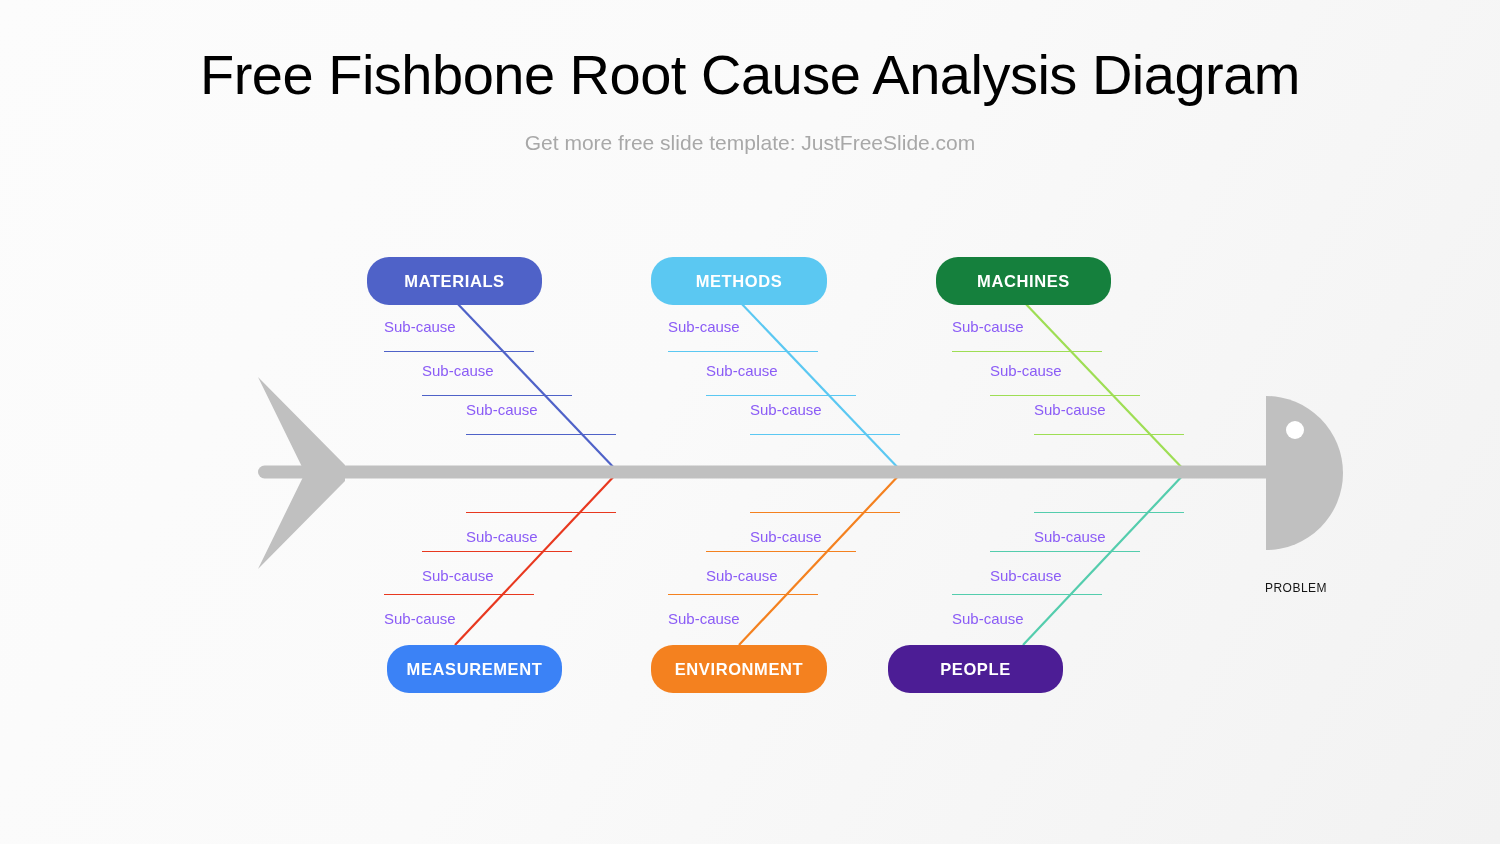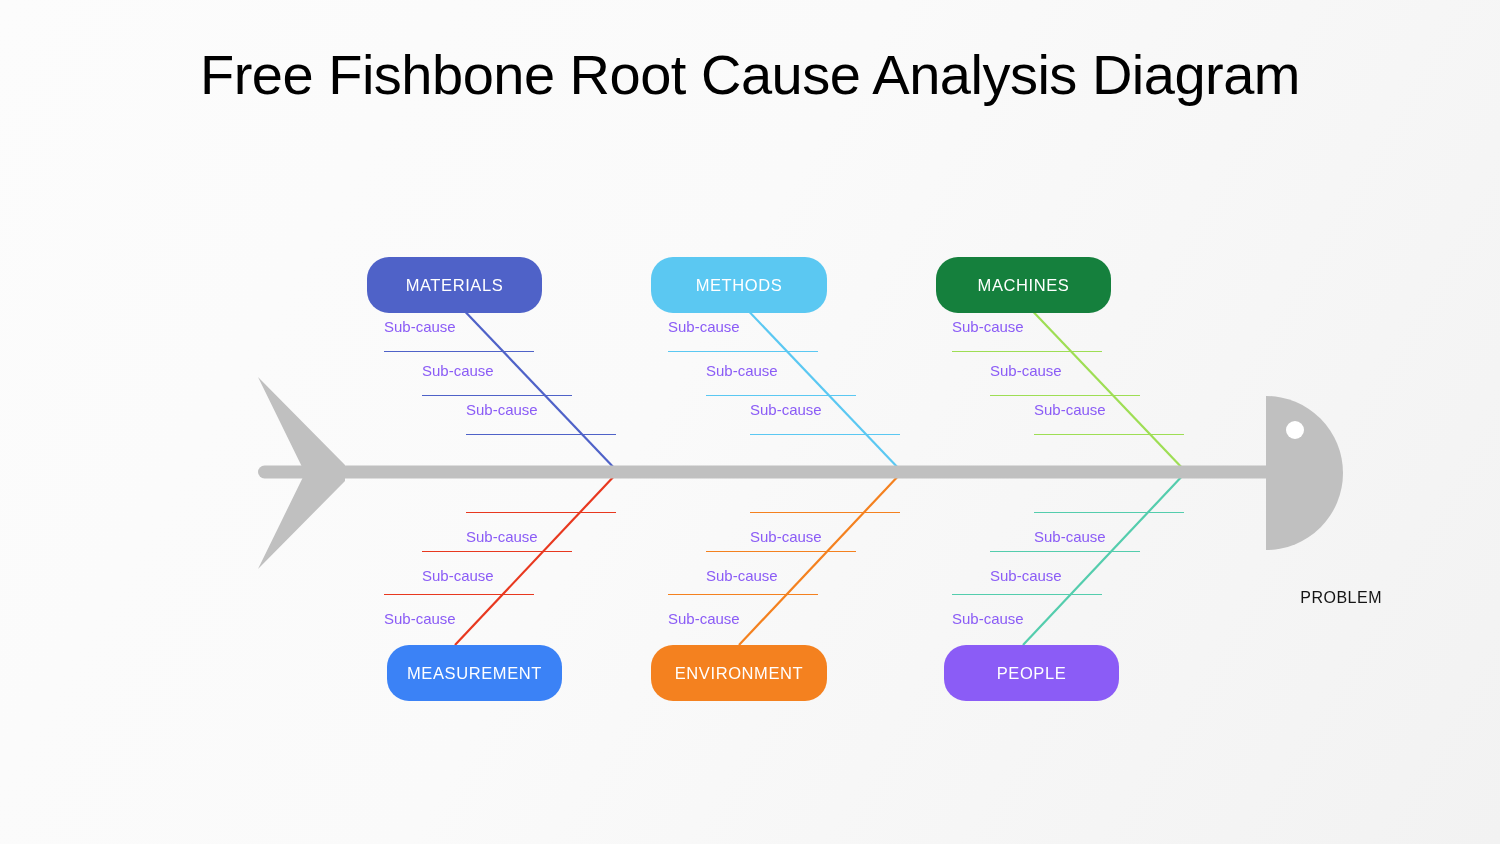--- a/index.html
+++ b/index.html
@@ -52,28 +52,28 @@
     left: 0;
     top: 0;
     width: 1500px;
     height: 844px;
     pointer-events: none;
   }
 
   
   .pill {
     position: absolute;
-    height: 56px;
+    height: 48px;
     border-radius: 22px;
     display: flex;
     align-items: center;
     justify-content: center;
     color: #ffffff;
     font-size: 16.5px;
-    font-weight: normal;
+    font-weight: bold;
     letter-spacing: 0.6px;
     white-space: nowrap;
     box-sizing: border-box;
   }
 
   
   .subcause {
     position: absolute;
     height: 34px;
     box-sizing: border-box;
@@ -102,35 +102,35 @@
   }
   .subcause.top.align-left  .sc-text { margin-right: auto; }
   .subcause.bottom.align-left .sc-text { margin-right: auto; }
 
   
   #problem-label {
     position: absolute;
     left: 1210px;
     top: 581px;
     width: 172px;
-    text-align: right;
-    font-size: 16px;
+    text-align: center;
+    font-size: 12px;
     letter-spacing: 0.5px;
     color: #151515;
     white-space: nowrap;
-    margin-top: 8px;
   }
 </style>
 </head>
 <body>
 
 <div id="slide">
 
   <div id="title">Free Fishbone Root Cause Analysis Diagram</div>
 
+  <div id="subtitle">Get more free slide template: JustFreeSlide.com</div>
 
   <svg id="bones" viewBox="0 0 1500 844">
     <g id="branch-lines">
         <line x1="455" y1="301" x2="618" y2="472" stroke="#4f62c8" stroke-width="2.2"></line>
         <line x1="739" y1="301" x2="902" y2="472" stroke="#5bc8f2" stroke-width="2.2"></line>
         <line x1="1023" y1="301" x2="1186" y2="472" stroke="#9ede54" stroke-width="2.2"></line>
         <line x1="618" y1="472" x2="455" y2="645" stroke="#e8381f" stroke-width="2.2"></line>
         <line x1="902" y1="472" x2="739" y2="645" stroke="#f4811f" stroke-width="2.2"></line>
         <line x1="1186" y1="472" x2="1023" y2="645" stroke="#54cdad" stroke-width="2.2"></line>
       </g>
@@ -142,21 +142,21 @@
     <path id="fish-head" d="M 1266 396 L 1266 550 A 77 77 0 0 0 1266 396 Z" fill="#c0c0c0"></path>
     <circle id="fish-eye" cx="1295" cy="430" r="9" fill="#ffffff"></circle>
   </svg>
 
   <div id="pills">
       <div class="pill" style="left: 367px; top: 257px; width: 175px; background: rgb(79, 98, 200);">MATERIALS</div>
       <div class="pill" style="left: 651px; top: 257px; width: 176px; background: rgb(91, 200, 242);">METHODS</div>
       <div class="pill" style="left: 936px; top: 257px; width: 175px; background: #15803d;">MACHINES</div>
       <div class="pill" style="left: 387px; top: 645px; width: 175px; background: #3b82f6;">MEASUREMENT</div>
       <div class="pill" style="left: 651px; top: 645px; width: 176px; background: rgb(244, 129, 31);">ENVIRONMENT</div>
-      <div class="pill" style="left: 944px; top: 645px; width: 175px; background: #8b5cf6;">PEOPLE</div>
+      <div class="pill" style="left: 888px; top: 645px; width: 175px; background: #4c1d95;">PEOPLE</div>
     </div>
   <div id="subcauses">
       <div class="subcause top align-left" style="left: 384px; top: 318px; width: 150px; color: rgb(79, 98, 200);">
         <span class="sc-text">Sub-cause</span>
       </div>
       <div class="subcause top align-left" style="left: 422px; top: 362px; width: 150px; color: rgb(79, 98, 200);">
         <span class="sc-text">Sub-cause</span>
       </div>
       <div class="subcause top align-left" style="left: 466px; top: 401px; width: 150px; color: rgb(79, 98, 200);">
         <span class="sc-text">Sub-cause</span>

